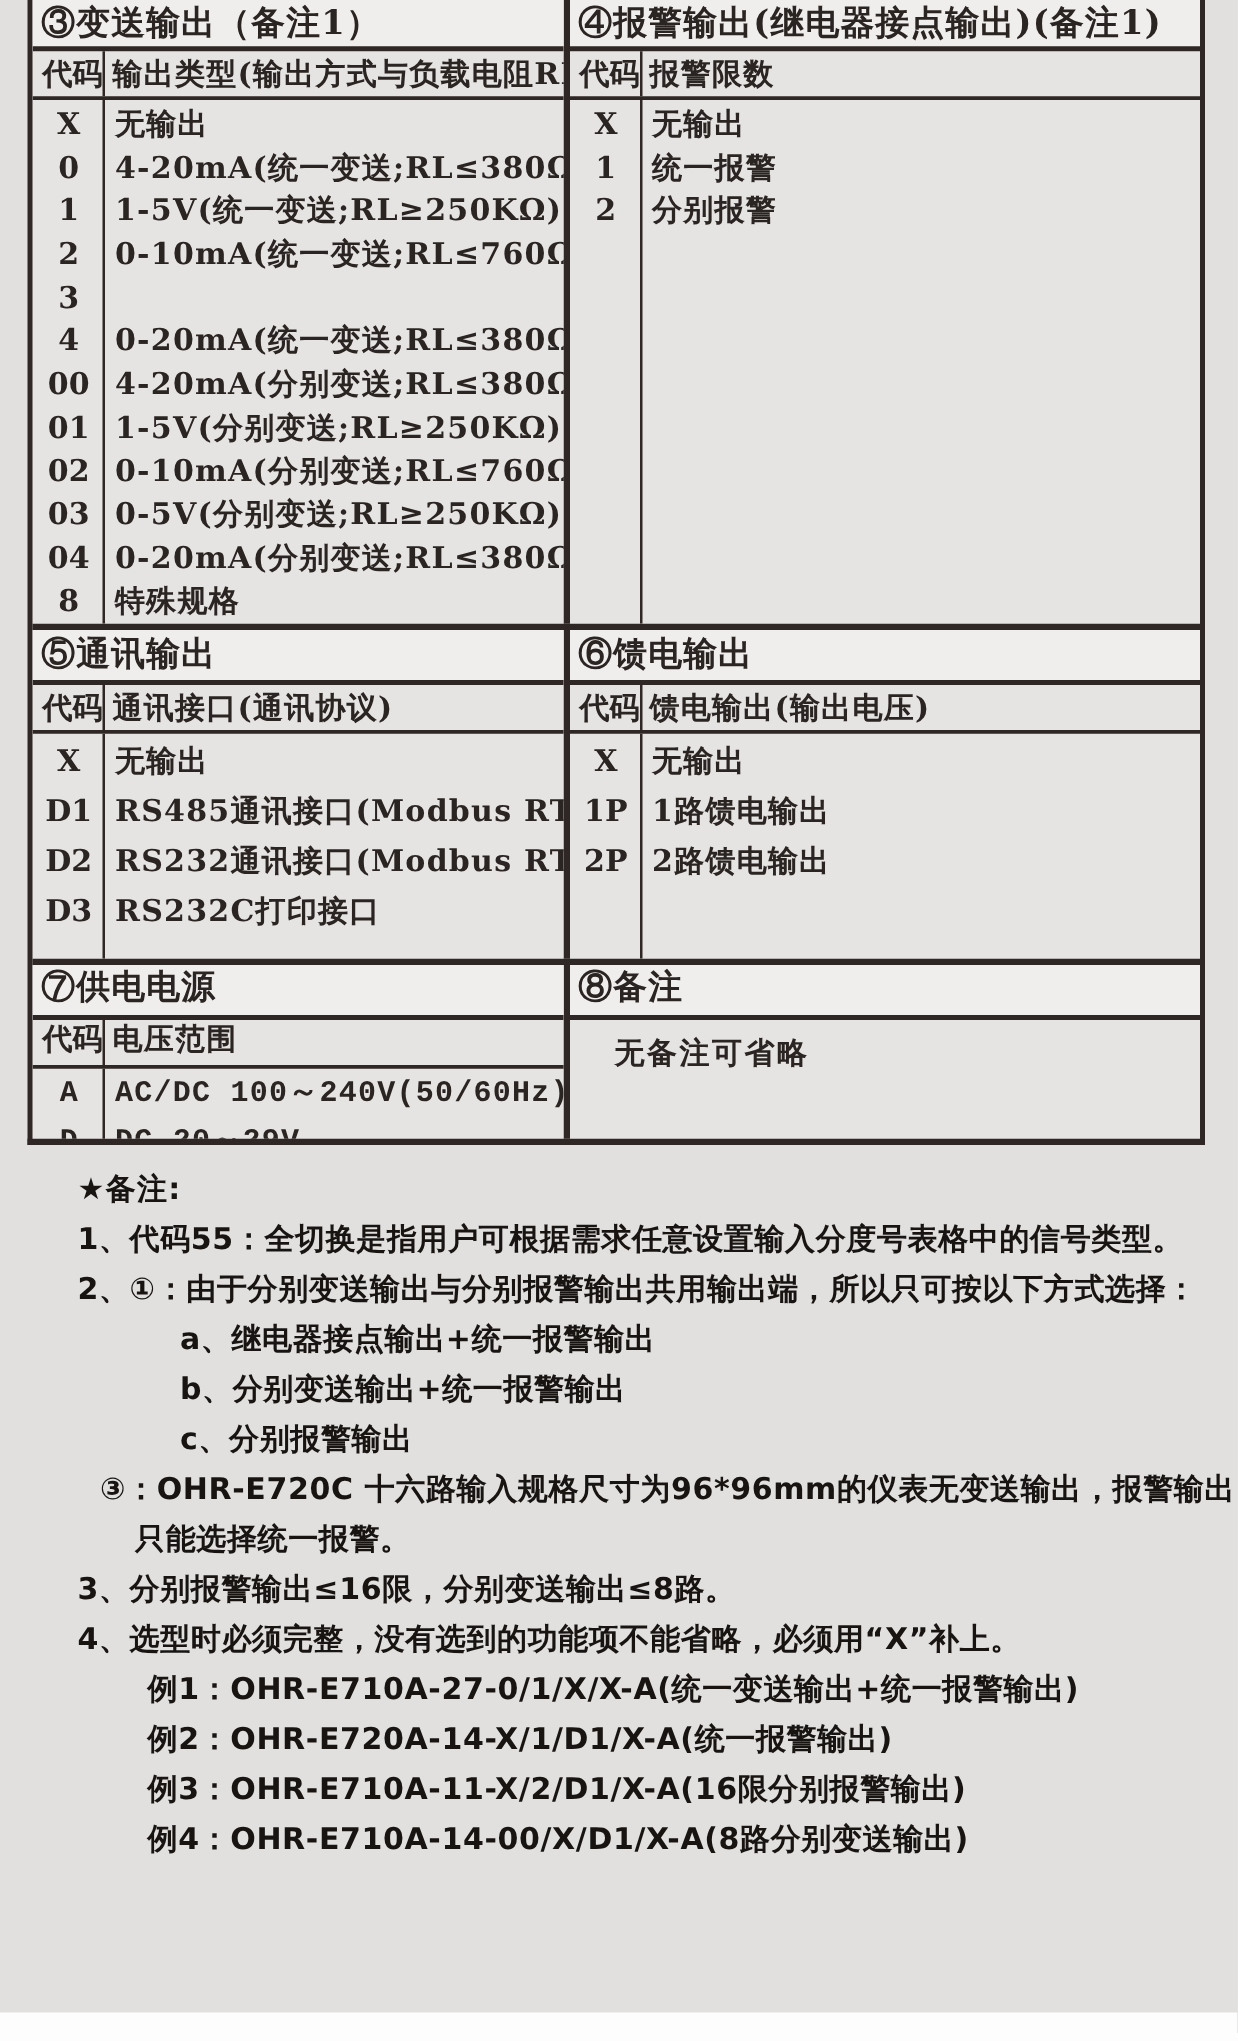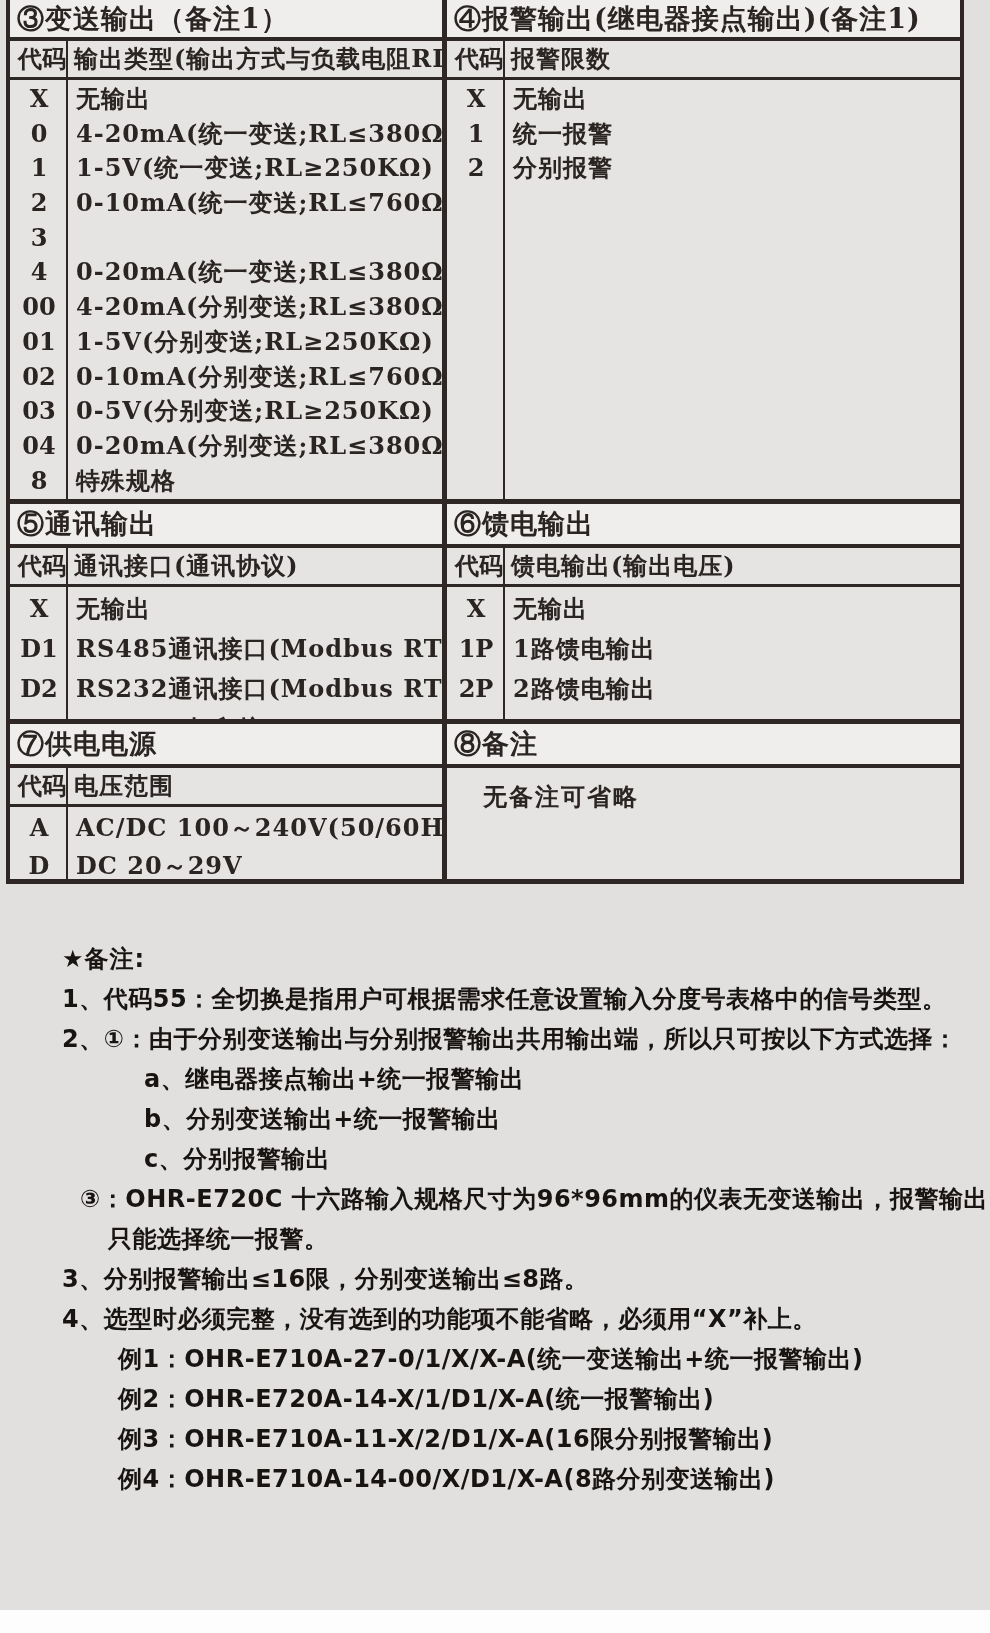--- a/index.html
+++ b/index.html
@@ -10,27 +10,27 @@
     --ink:#2a2422;
     --note-ink:#171412;
     --serif:"DejaVu Serif","Liberation Serif",serif;
     --sans:"DejaVu Sans","Liberation Sans",sans-serif;
   }
   *{margin:0;padding:0;box-sizing:border-box;}
   html,body{width:990px;height:1633px;overflow:hidden;}
   body{background:var(--page-bg);display:flex;flex-direction:column;font-family:var(--serif);color:var(--ink);}
 
   
-  .blocks{margin:0 26px 0 6px;border-left:4px solid var(--bd);border-right:4px solid var(--bd);
+  .blocks{margin:0 26px 0 22px;border-left:4px solid var(--bd);border-right:4px solid var(--bd);
           border-bottom:5px solid var(--bd);background:var(--cell-bg);}
   .block{display:grid;grid-template-columns:46% 54%;}
   .block.b2,.block.b3{border-top:5px solid var(--bd);}
   .b1{height:499px;}
-  .b2{height:220px;}
-  .b3{height:160px;}
+  .b2{height:268px;}
+  .b3{height:144px;font-family:Liberation Mono, monospace;}
   .half{display:flex;flex-direction:column;min-width:0;overflow:hidden;}
   .half.left{border-right:5px solid var(--bd);}
 
   .sec-title{flex:0 0 42px;line-height:40px;background:var(--title-bg);border-bottom:4px solid var(--bd);
              font-size:27px;font-weight:bold;padding-left:7px;white-space:nowrap;letter-spacing:1px;}
   .b1 .sec-title{flex-basis:40px;line-height:37px;}
 
   .thead{flex:0 0 39px;display:grid;grid-template-columns:58px 1fr;border-bottom:3px solid var(--bd);}
   .b1 .thead{flex-basis:39px;}
   .th{font-size:24px;font-weight:bold;line-height:36px;white-space:nowrap;}
@@ -44,21 +44,21 @@
   .b2 .row{height:40px;line-height:40px;}
   .b3 .row{height:38px;line-height:38px;}
   .cell{font-size:24px;font-weight:bold;white-space:nowrap;}
   .cell.code{text-align:center;}
   .cell.desc{padding-left:8px;letter-spacing:1px;}
 
   .remark-body{padding:8px 0 0 36px;font-size:24px;font-weight:bold;letter-spacing:2px;line-height:38px;}
 
   
   .notes{flex:1 1 auto;padding:15px 16px 0 62px;font-family:var(--sans);color:var(--note-ink);
-         font-size:24px;font-weight:600;margin-top:40px;}
+         font-size:24px;font-weight:600;}
   .notes-heading{line-height:40px;font-weight:700;letter-spacing:1px;}
   .note-line{line-height:40px;white-space:nowrap;letter-spacing:0.5px;}
   .note-line[data-indent="1"]{padding-left:18px;}
   .note-line[data-indent="2"]{padding-left:82px;}
   .note-line[data-indent="3"]{padding-left:46px;}
   .note-line[data-indent="4"]{padding-left:56px;}
 
   .bottom-strip{flex:0 0 23px;background:#fdfdfd;}
 </style>
 </head>

